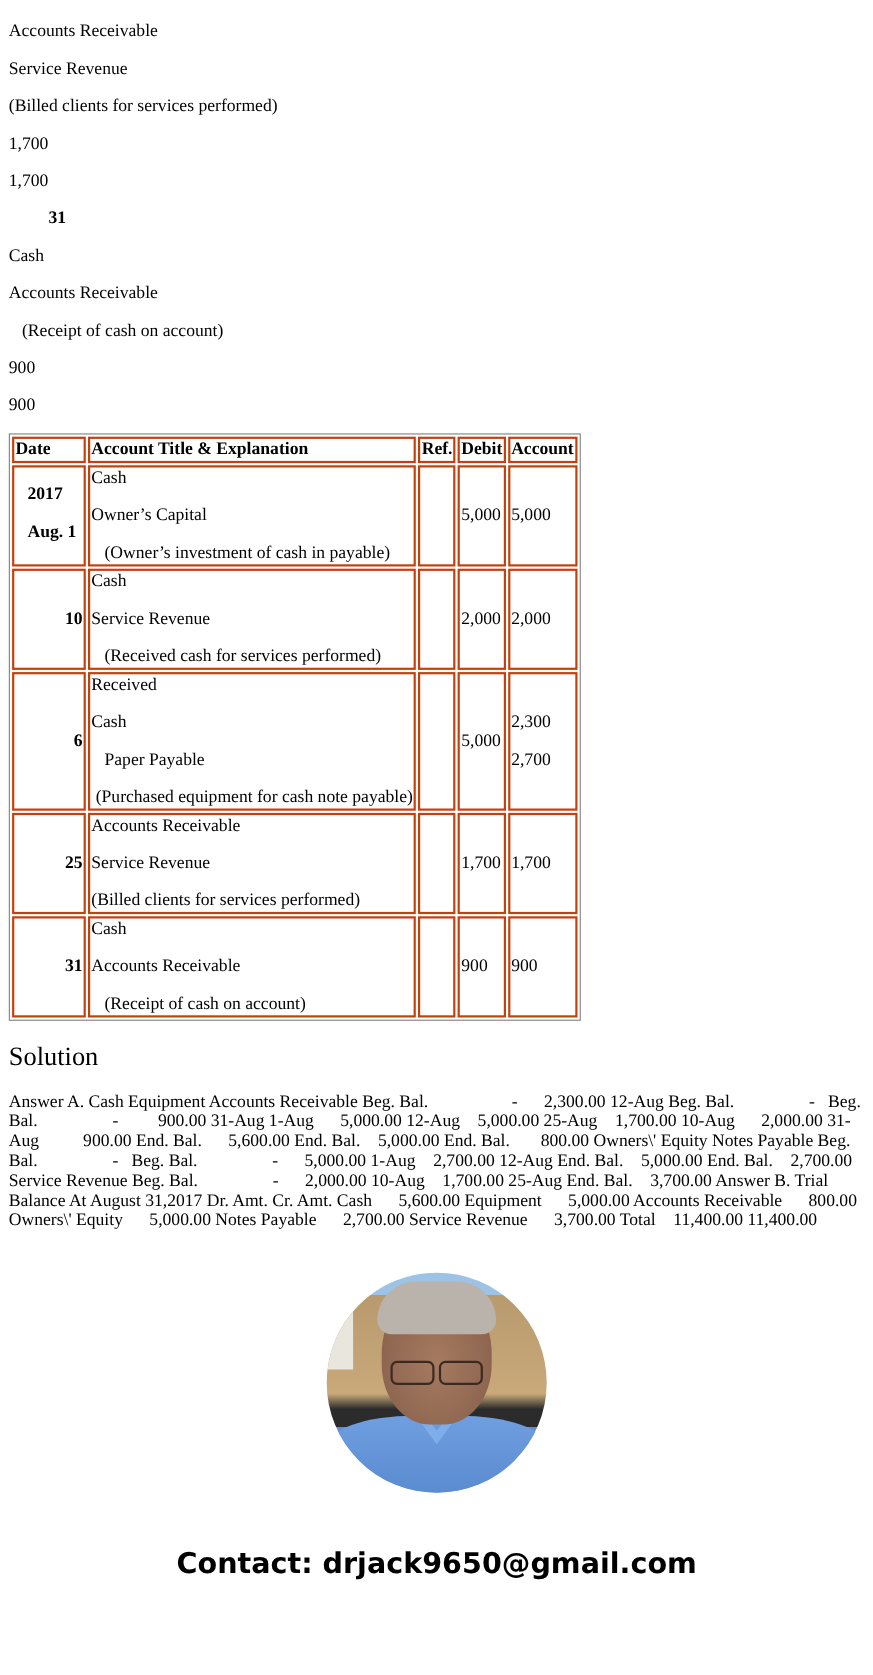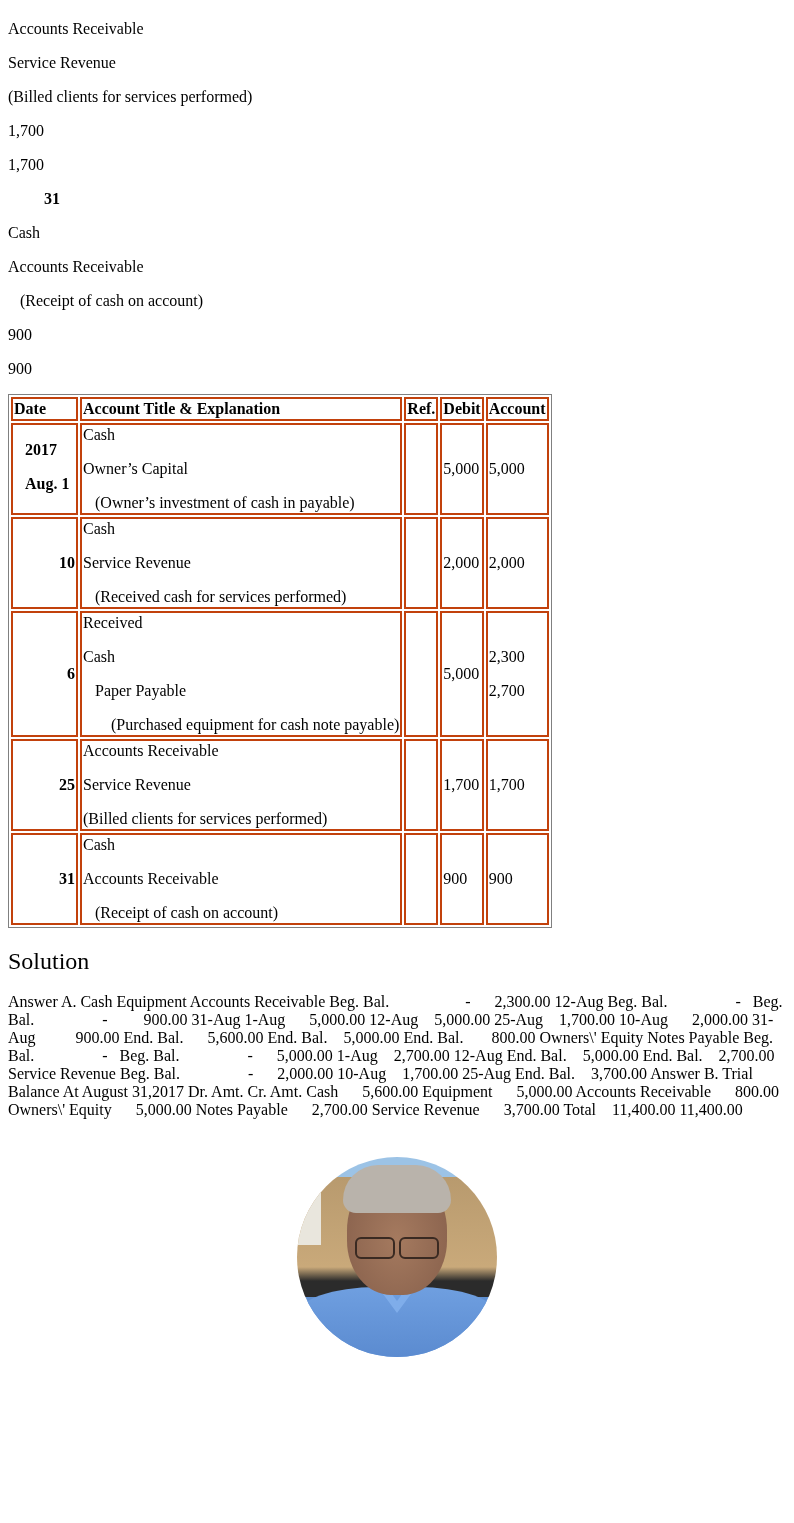--- a/index.html
+++ b/index.html
@@ -29,21 +29,21 @@
     padding: 1px;
     vertical-align: middle;
     line-height: 18px;
   }
   table.journal th { font-weight: bold; text-align: left; }
   table.journal td.date { font-weight: bold; text-align: right; min-width: 50px; }
   table.journal td.date.first { text-align: left; padding-left: 12px; }
   table.journal td.acct p { margin: 0 0 16px 0; }
   table.journal td.acct p:last-child { margin-bottom: 0; }
   table.journal td.acct .ind1 { padding-left: 12px; }
-  table.journal td.acct .ind2 { padding-left: 28px; }
+  table.journal td.acct .ind2 { padding-left: 4px; }
   table.journal td.ref { min-width: 28px; }
   table.journal td.num p { margin: 0 0 16px 0; }
   table.journal td.num p:last-child { margin-bottom: 0; }
   .date-stack p { margin: 0 0 16px 0; }
   .date-stack p:last-child { margin-bottom: 5px; }
 
   h3.solution-title {
     font-size: 24px;
     font-weight: normal;
     margin: 20px 0 18px 0;
@@ -235,14 +235,15 @@
     <div class="collar"></div>
     <div class="head"></div>
     <div class="hair"></div>
     <div class="glasses">
         <span class="l"></span>
         <span class="r"></span>
       </div>
   </div>
 
   <div class="promo">
+    <div>Contact: drjack9650@gmail.com</div>
   </div>
 </div>
 
 </body></html>

